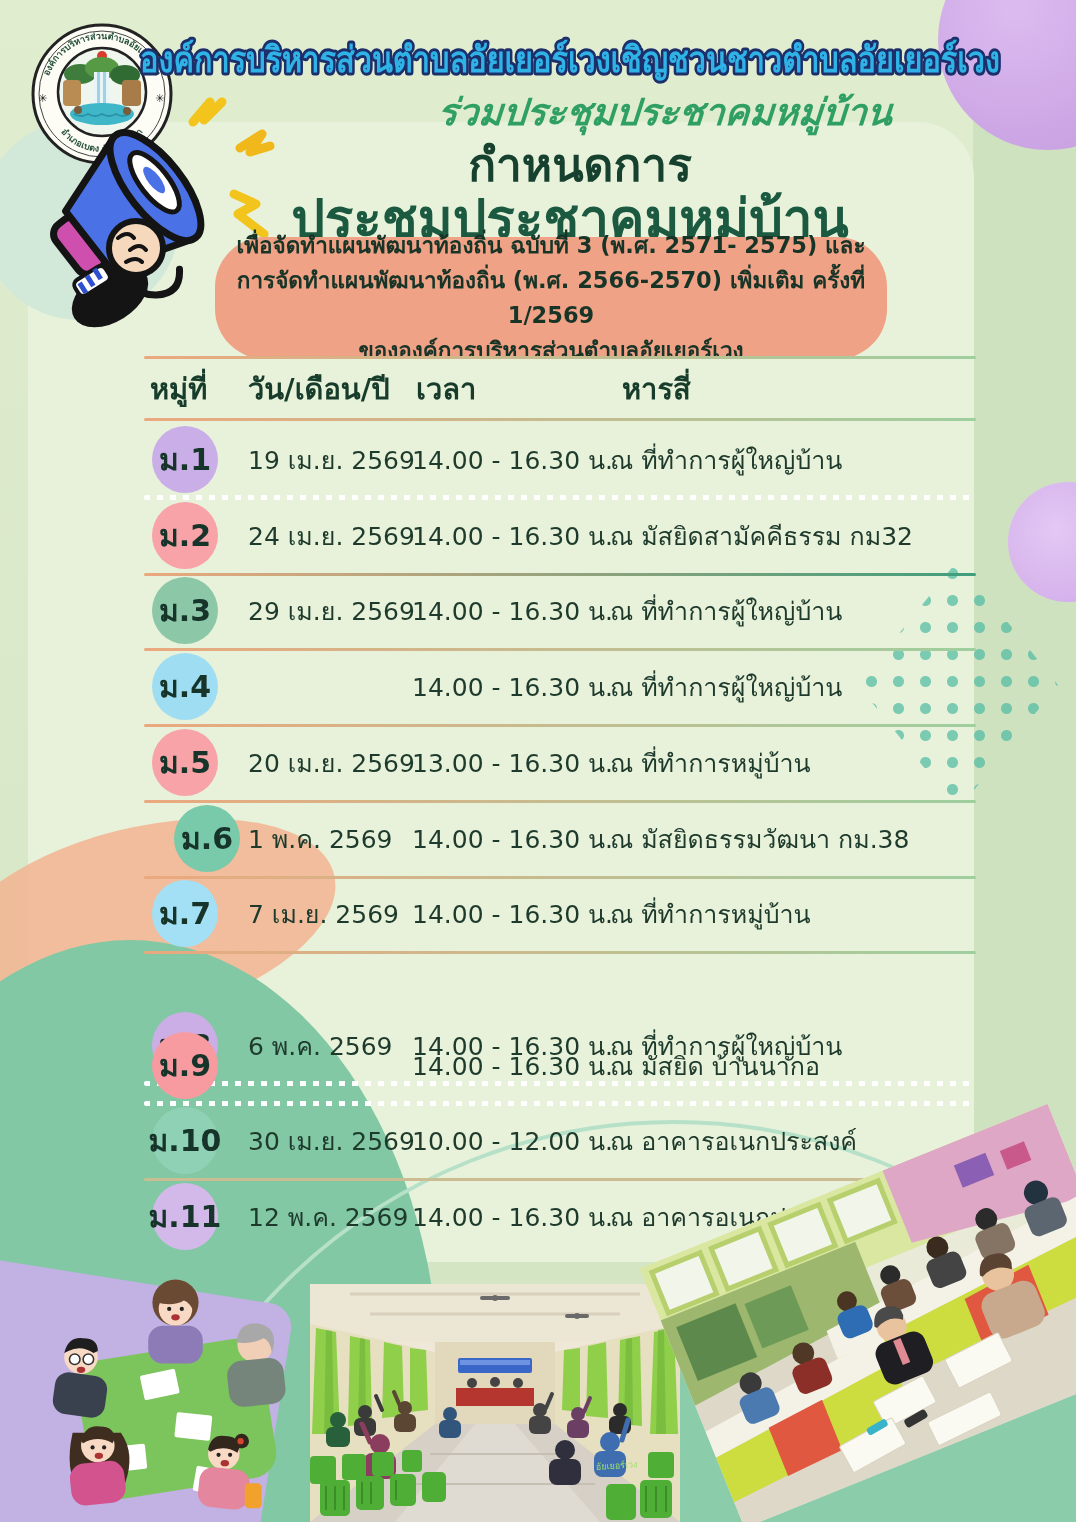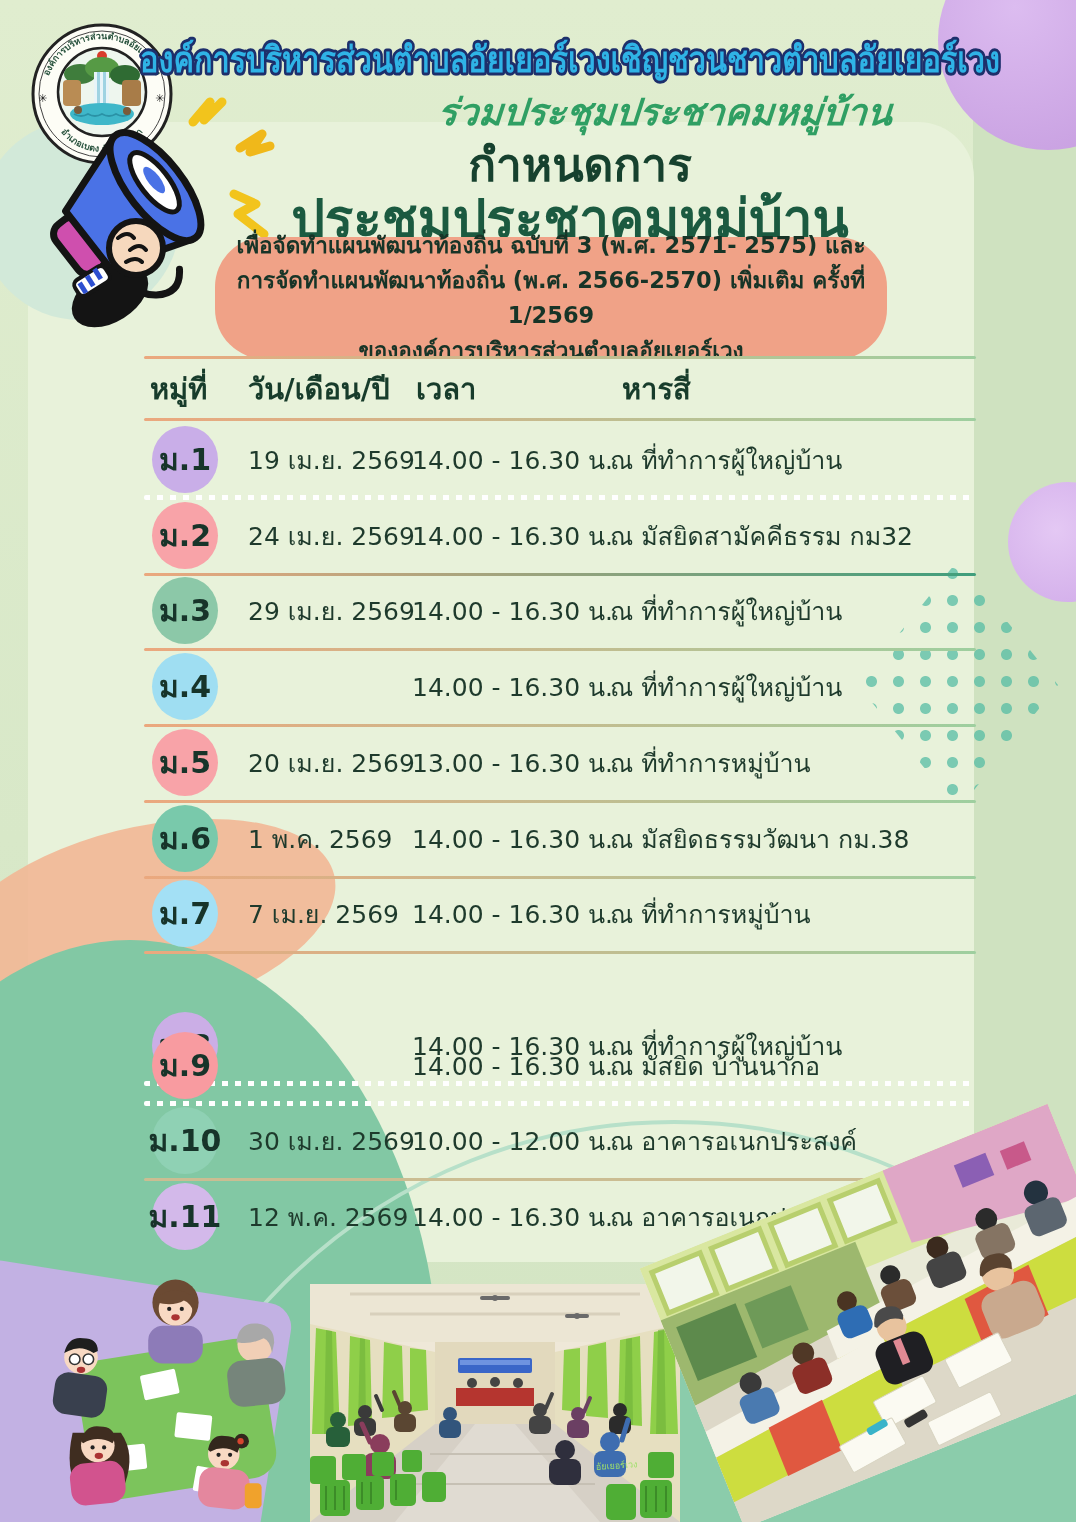--- a/index.html
+++ b/index.html
@@ -184,35 +184,36 @@
     <div class="row-div hline l-salmon"></div>
   </div>
   <div class="abs t-row" style="top:725px;">
     <div class="badge" style="background: rgb(248, 163, 168);">ม.5</div>
     <div class="cell c-date">20 เม.ย. 2569</div>
     <div class="cell c-time">13.00 - 16.30 น.</div>
     <div class="cell c-place">ณ ที่ทำการหมู่บ้าน</div>
     <div class="row-div hline l-salmon"></div>
   </div>
   <div class="abs t-row" style="top:801px;">
-    <div class="badge" style="background: rgb(121, 201, 171);">ม.6</div>
+    <div class="badge" style="background: rgb(121, 201, 171); margin-left: 22px;">ม.6</div>
     <div class="cell c-date">1 พ.ค. 2569</div>
     <div class="cell c-time">14.00 - 16.30 น.</div>
     <div class="cell c-place">ณ มัสยิดธรรมวัฒนา กม.38</div>
     <div class="row-div hline l-salmon"></div>
   </div>
   <div class="abs t-row" style="top:876px;">
     <div class="badge" style="background: rgb(163, 224, 245);">ม.7</div>
     <div class="cell c-date">7 เม.ย. 2569</div>
     <div class="cell c-time">14.00 - 16.30 น.</div>
     <div class="cell c-place">ณ ที่ทำการหมู่บ้าน</div>
     <div class="row-div hline l-salmon"></div>
   </div>
   <div class="abs t-row" style="top:1008px;">
     <div class="badge" style="background: rgb(203, 174, 230);">ม.8</div>
+    <div class="cell c-date">6 พ.ค. 2569</div>
     <div class="cell c-time">14.00 - 16.30 น.</div>
     <div class="cell c-place">ณ ที่ทำการผู้ใหญ่บ้าน</div>
     <div class="row-div hline l-dot"></div>
   </div>
   <div class="abs t-row" style="top:1028px;">
     <div class="badge" style="background: rgb(248, 155, 160);">ม.9</div>
     <div class="cell c-time">14.00 - 16.30 น.</div>
     <div class="cell c-place">ณ  มัสยิด บ้านนากอ</div>
     <div class="row-div hline l-dot"></div>
   </div>

